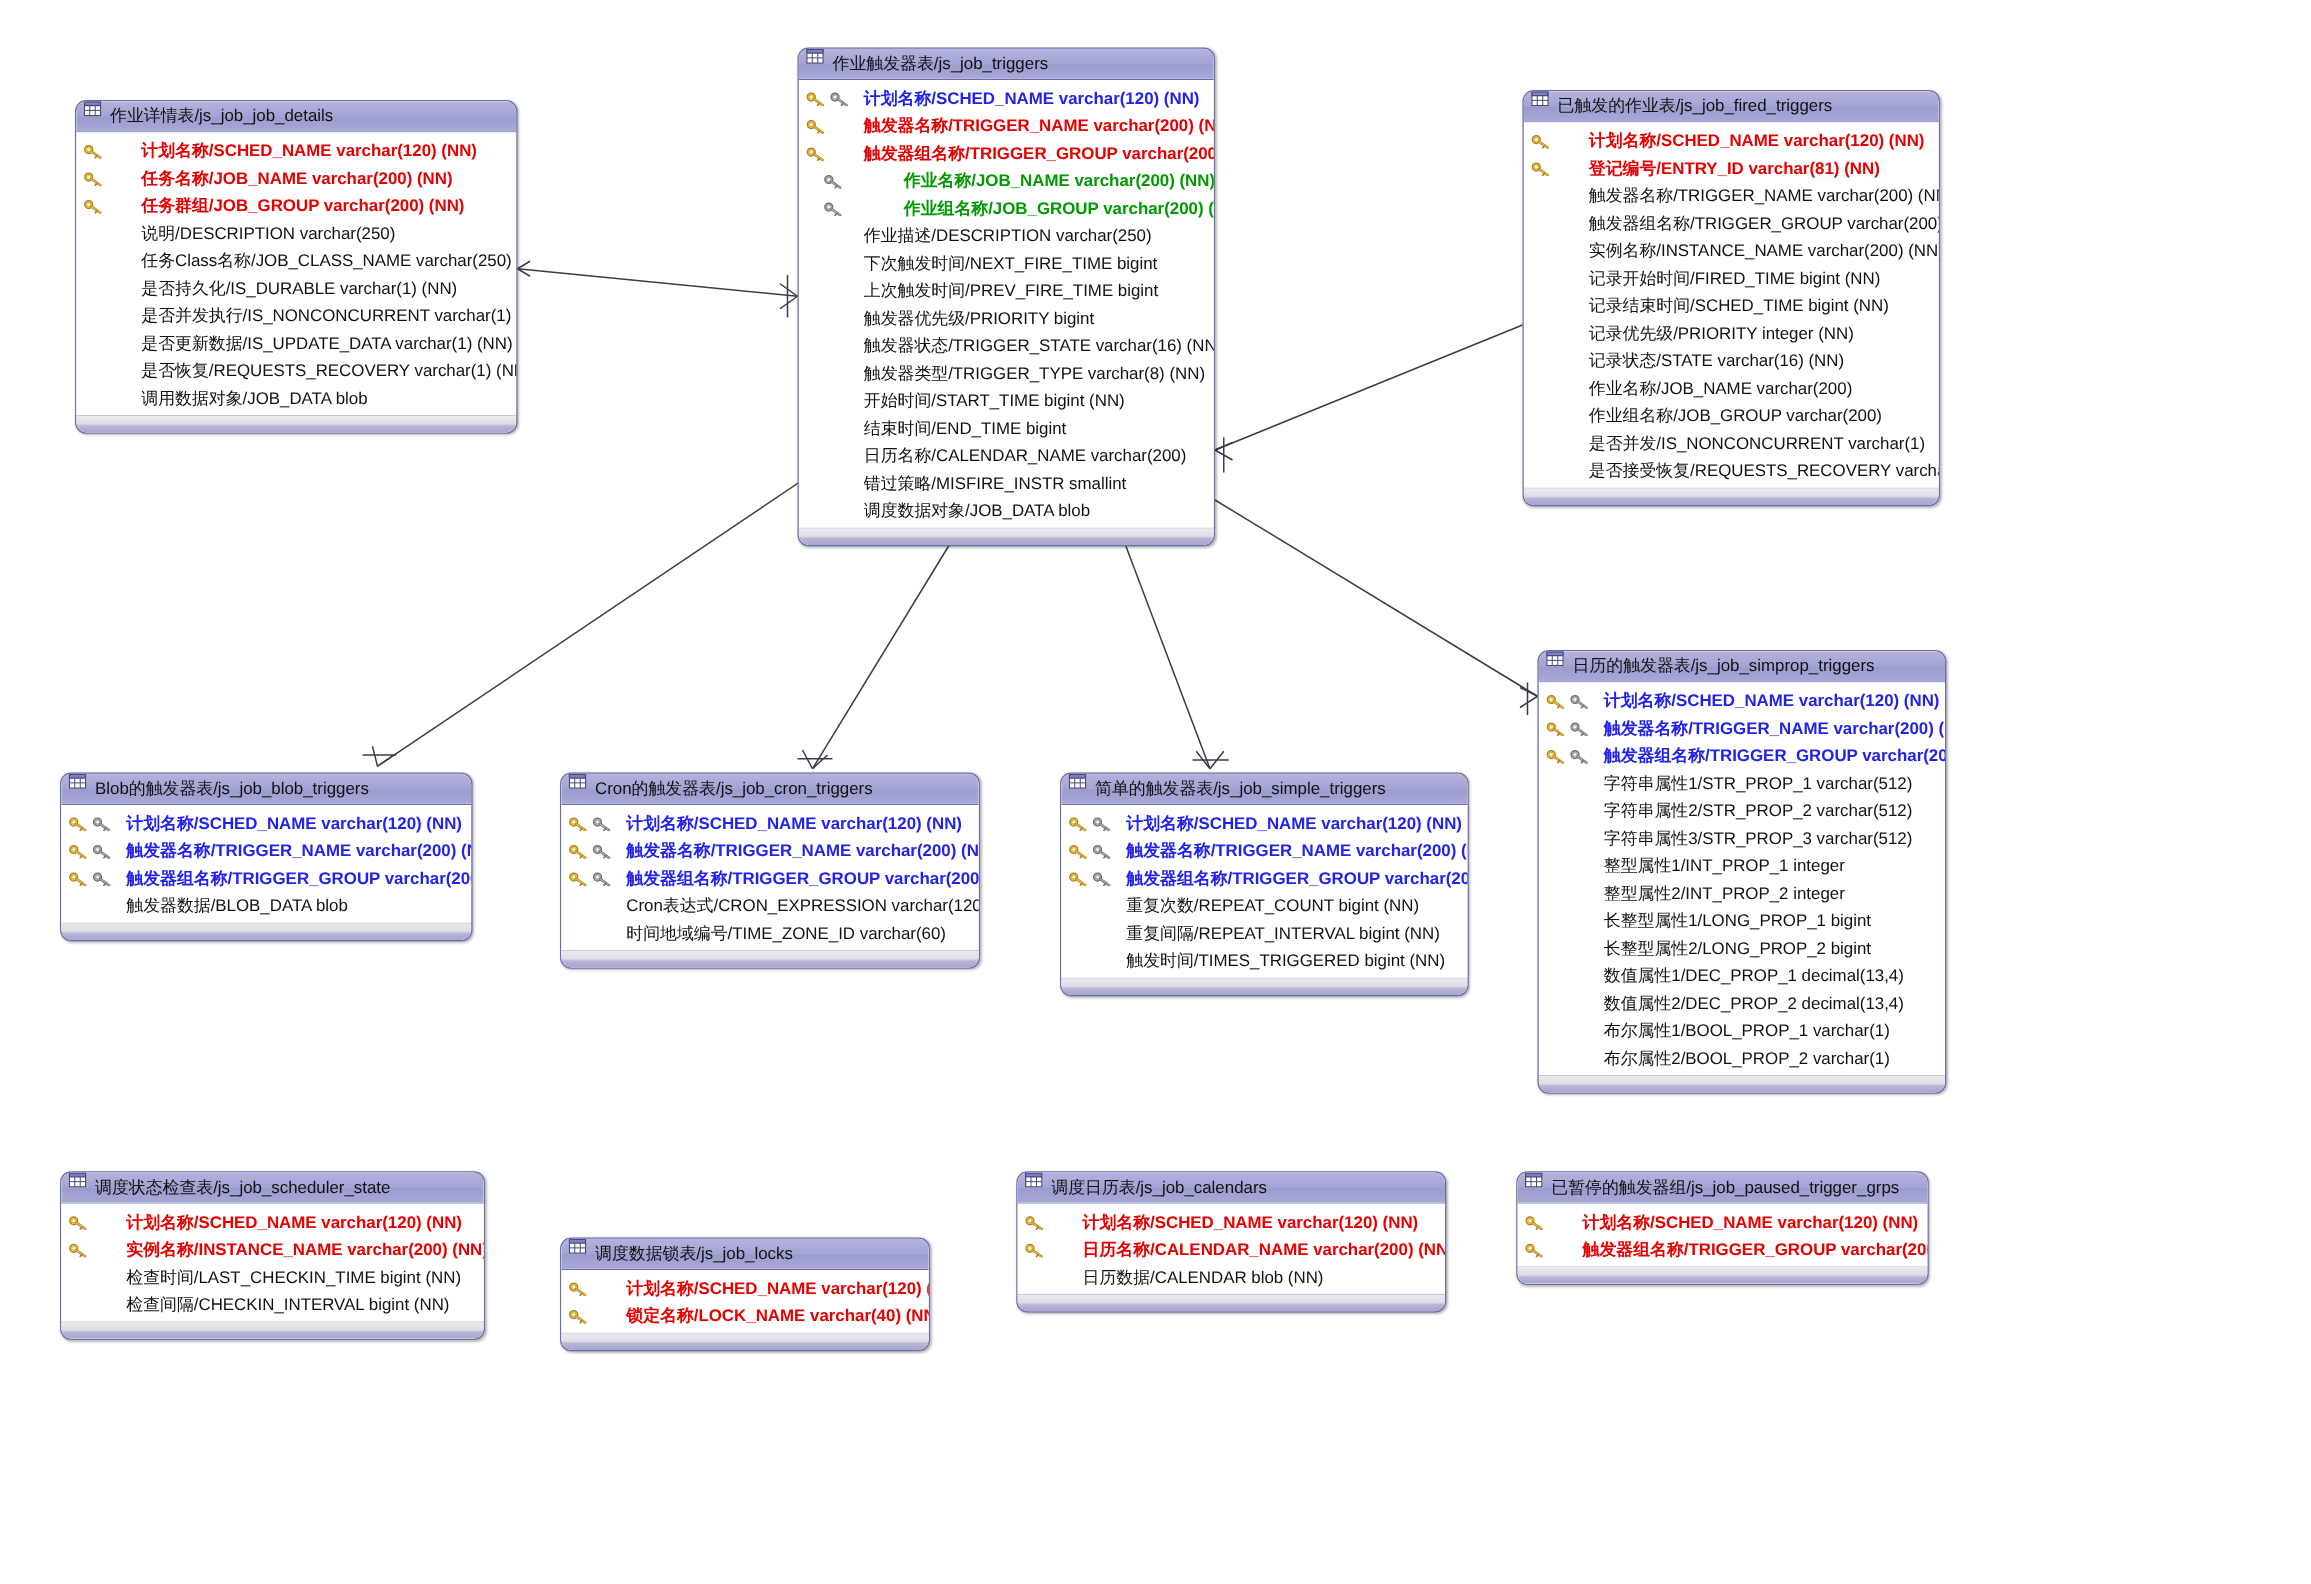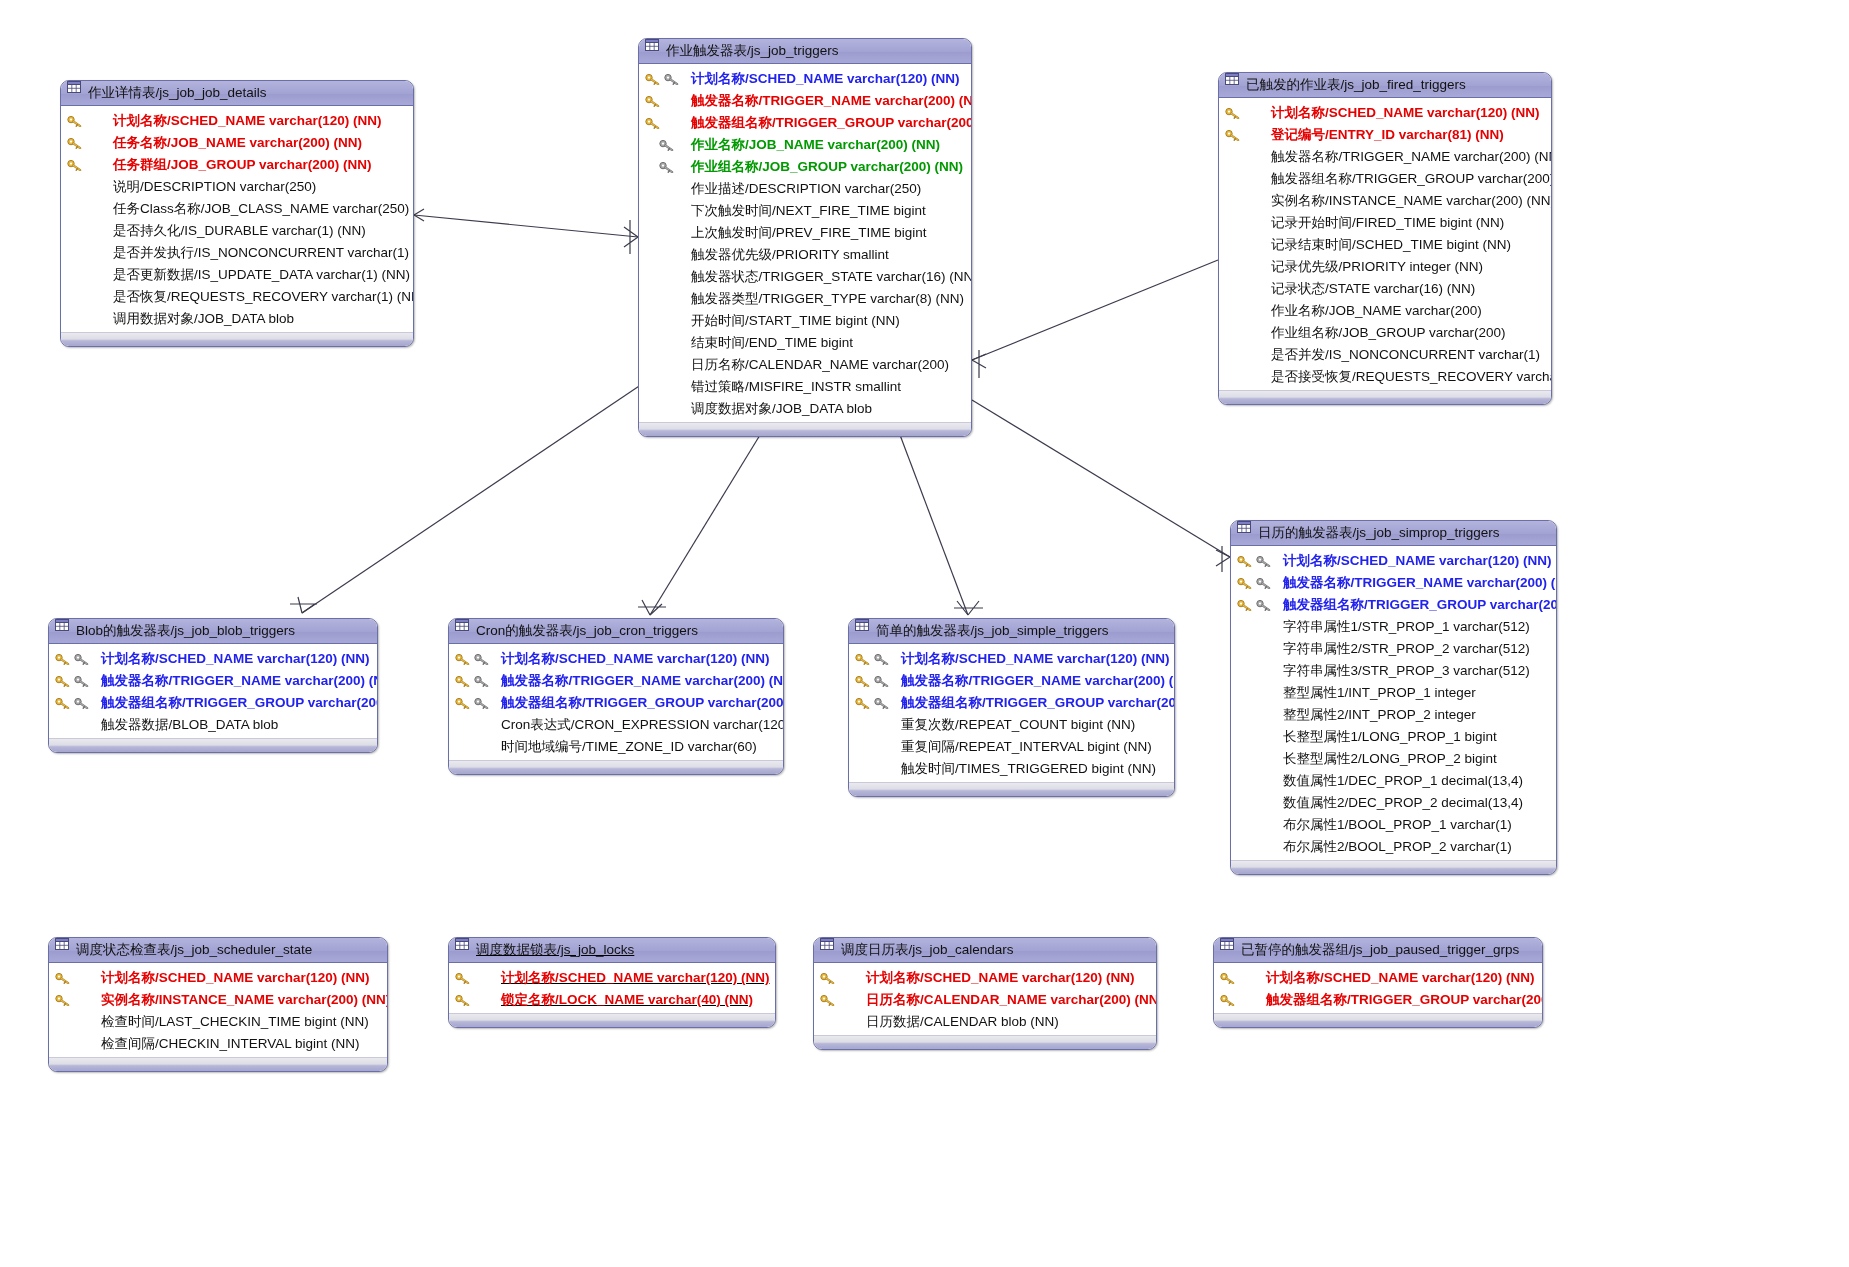--- a/index.html
+++ b/index.html
@@ -32,21 +32,21 @@
       background:linear-gradient(to bottom,#e9e9ee 0%,#dddde6 46%,#b6b6d8 60%,#a6a6cf 100%);
       border-top:1px solid #c9c9d9;border-radius:0 0 8px 8px;}
   .attr{display:flex;align-items:center;height:22px;white-space:nowrap;
         font-size:13.5px;padding-left:6px;}
   .keys{width:46px;flex:0 0 46px;display:flex;align-items:center;gap:3px;}
   .keys.indent{padding-left:14px;box-sizing:border-box;}
   .kicon{width:16px;height:12px;display:block;}
   .aname{overflow:visible;}
   .pk{color:#e60000;font-weight:bold;}
   .pkfk{color:#2222ee;font-weight:bold;}
-  .fk{color:#009a00;font-weight:bold;}
+  .fk{color:#009a00;font-weight:bold;margin-left:32px;}
   .plain{color:#111;}
 </style>
 </head>
 <body>
 
 <div id="canvas">
 
   <svg class="links" viewBox="0 0 1849 1267" xmlns="http://www.w3.org/2000/svg">
     <g stroke="#3b3b4d" stroke-width="1.2" fill="none">
 
@@ -236,21 +236,21 @@
         <div class="attr">
           <span class="keys"></span>
           <span class="aname plain">下次触发时间/NEXT_FIRE_TIME bigint</span>
         </div>
         <div class="attr">
           <span class="keys"></span>
           <span class="aname plain">上次触发时间/PREV_FIRE_TIME bigint</span>
         </div>
         <div class="attr">
           <span class="keys"></span>
-          <span class="aname plain">触发器优先级/PRIORITY smallint</span>
+          <span class="aname plain">触发器优先级/PRIORITY bigint</span>
         </div>
         <div class="attr">
           <span class="keys"></span>
           <span class="aname plain">触发器状态/TRIGGER_STATE varchar(16) (NN)</span>
         </div>
         <div class="attr">
           <span class="keys"></span>
           <span class="aname plain">触发器类型/TRIGGER_TYPE varchar(8) (NN)</span>
         </div>
         <div class="attr">
@@ -755,21 +755,21 @@
           <span class="keys"></span>
           <span class="aname plain">检查时间/LAST_CHECKIN_TIME bigint (NN)</span>
         </div>
         <div class="attr">
           <span class="keys"></span>
           <span class="aname plain">检查间隔/CHECKIN_INTERVAL bigint (NN)</span>
         </div>
       </div>
       <div class="foot"></div>
     </div>
-    <div class="entity" style="left: 448px; top: 937px; width: 328px; text-decoration: underline;">
+    <div class="entity" style="left: 448px; top: 990px; width: 296px;">
       <div class="title">
         <svg class="tbl-icon" viewBox="0 0 14 12">
           <rect x="0.5" y="0.5" width="13" height="11" fill="#ffffff" stroke="#4a4a7a"></rect>
           <rect x="0.5" y="0.5" width="13" height="3" fill="#7e7ec4" stroke="#4a4a7a"></rect>
           <line x1="4.8" y1="3.5" x2="4.8" y2="11.5" stroke="#4a4a7a" stroke-width="0.8"></line>
           <line x1="9.2" y1="3.5" x2="9.2" y2="11.5" stroke="#4a4a7a" stroke-width="0.8"></line>
           <line x1="0.5" y1="7.3" x2="13.5" y2="7.3" stroke="#4a4a7a" stroke-width="0.8"></line>
         </svg>
         <span>调度数据锁表/js_job_locks</span>
       </div>

